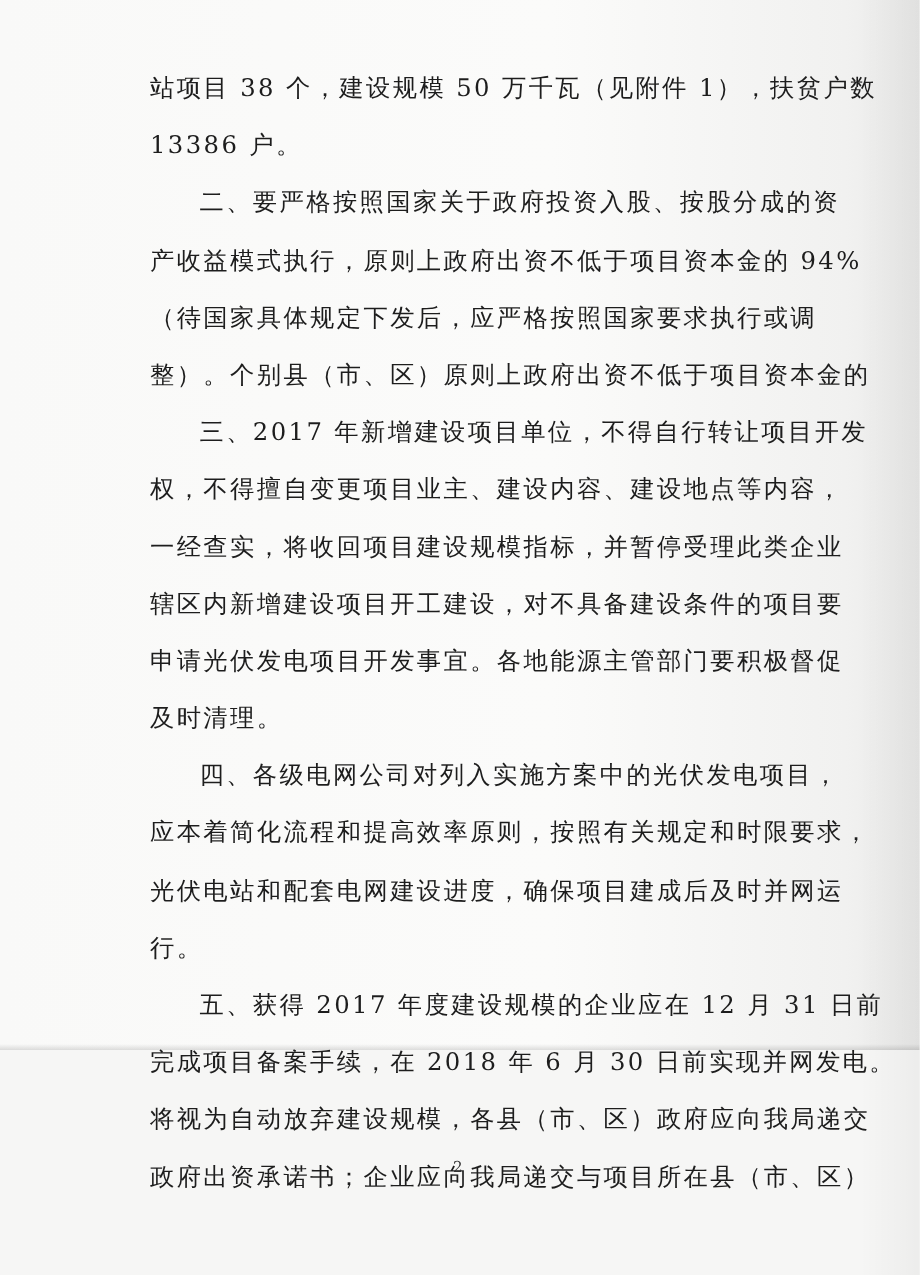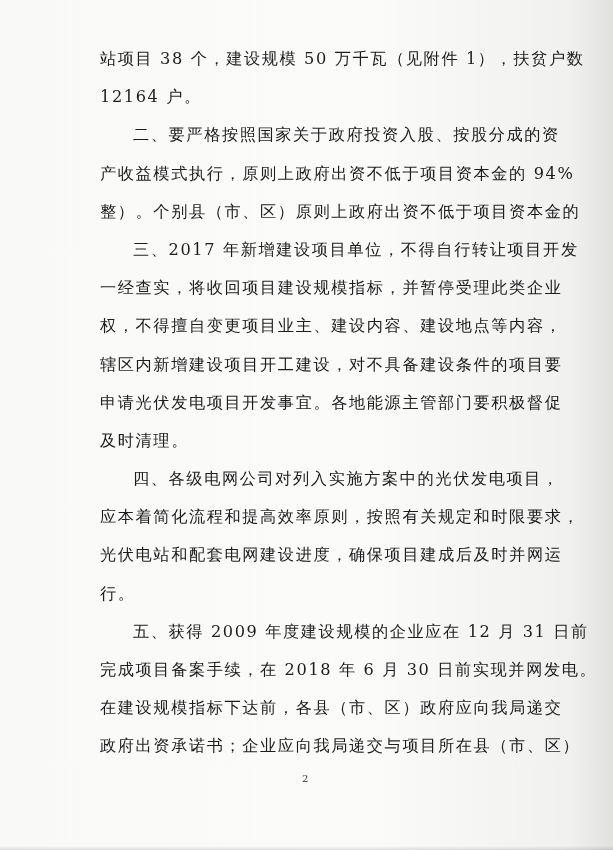--- a/index.html
+++ b/index.html
@@ -12,21 +12,21 @@
       overflow: hidden;
       background: #f6f6f5;
       position: relative;
       font-family: "DejaVu Serif", "Liberation Serif", serif;
       color: #1d1d1d;
     }
     .page {
       position: absolute;
       left: 0; top: 0;
       width: 613px;
-      height: 850px;
+      height: 700px;
       background: linear-gradient(90deg, #f9f9f8 0%, #fbfbfa 60%, #f1f1f0 92%, #e9e9e8 100%);
       text-decoration: underline;
     }
     .scan-shade {
       position: absolute;
       right: 0; top: 0;
       width: 40px; height: 850px;
       background: linear-gradient(90deg, rgba(0,0,0,0) 0%, rgba(0,0,0,0.04) 100%);
     }
     .bottom-edge {
@@ -65,36 +65,37 @@
     }
   </style>
 </head>
 <body>
 
 <div class="page">
   <div class="scan-shade"></div>
 
   <div class="body-text">
     <div class="line justify">站项目 38 个，建设规模 50 万千瓦（见附件 1），扶贫户数</div>
-    <div class="line">12164 户。</div>
+    <div class="line">13386 户。</div>
     <div class="line indent justify">二、要严格按照国家关于政府投资入股、按股分成的资</div>
     <div class="line justify">产收益模式执行，原则上政府出资不低于项目资本金的 94%</div>
+    <div class="line justify">（待国家具体规定下发后，应严格按照国家要求执行或调</div>
     <div class="line justify">整）。个别县（市、区）原则上政府出资不低于项目资本金的</div>
     <div class="line indent justify">三、2017 年新增建设项目单位，不得自行转让项目开发</div>
+    <div class="line justify">权，不得擅自变更项目业主、建设内容、建设地点等内容，</div>
     <div class="line justify">一经查实，将收回项目建设规模指标，并暂停受理此类企业</div>
-    <div class="line justify">权，不得擅自变更项目业主、建设内容、建设地点等内容，</div>
     <div class="line justify">辖区内新增建设项目开工建设，对不具备建设条件的项目要</div>
     <div class="line justify">申请光伏发电项目开发事宜。各地能源主管部门要积极督促</div>
     <div class="line">及时清理。</div>
     <div class="line indent justify">四、各级电网公司对列入实施方案中的光伏发电项目，</div>
     <div class="line justify">应本着简化流程和提高效率原则，按照有关规定和时限要求，</div>
     <div class="line justify">光伏电站和配套电网建设进度，确保项目建成后及时并网运</div>
     <div class="line">行。</div>
-    <div class="line indent justify">五、获得 2009 年度建设规模的企业应在 12 月 31 日前</div>
+    <div class="line indent justify">五、获得 2017 年度建设规模的企业应在 12 月 31 日前</div>
     <div class="line justify">完成项目备案手续，在 2018 年 6 月 30 日前实现并网发电。</div>
-    <div class="line justify">在建设规模指标下达前，各县（市、区）政府应向我局递交</div>
+    <div class="line justify">将视为自动放弃建设规模，各县（市、区）政府应向我局递交</div>
     <div class="line justify">政府出资承诺书；企业应向我局递交与项目所在县（市、区）</div>
 
   </div>
 
   <div class="page-number">2</div>
   <div class="bottom-edge"></div>
 </div>
 
 </body></html>

